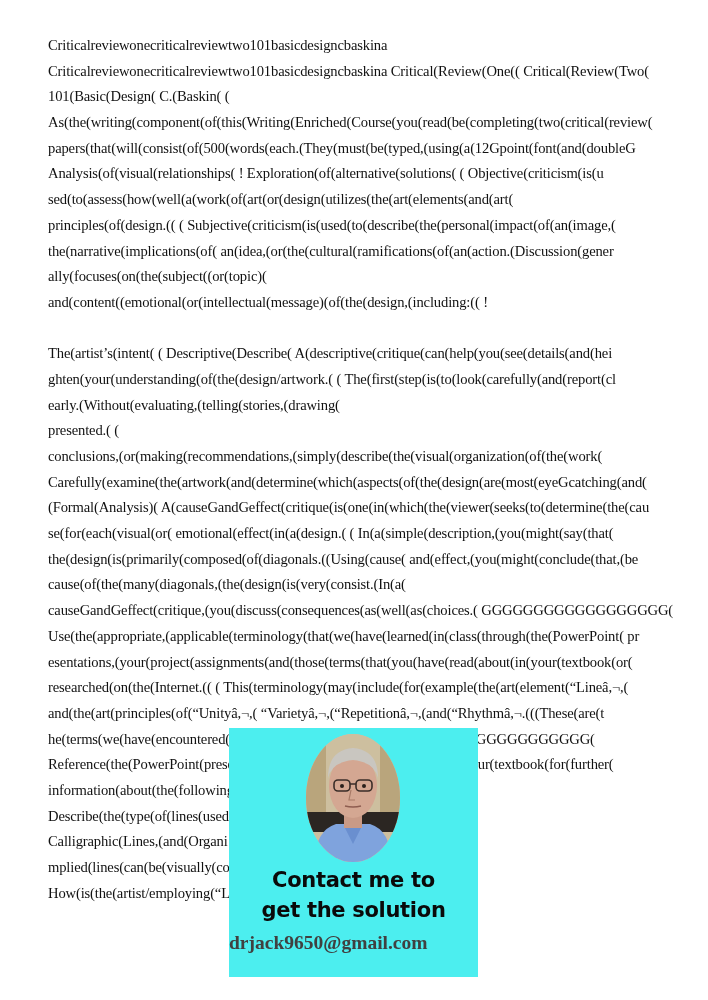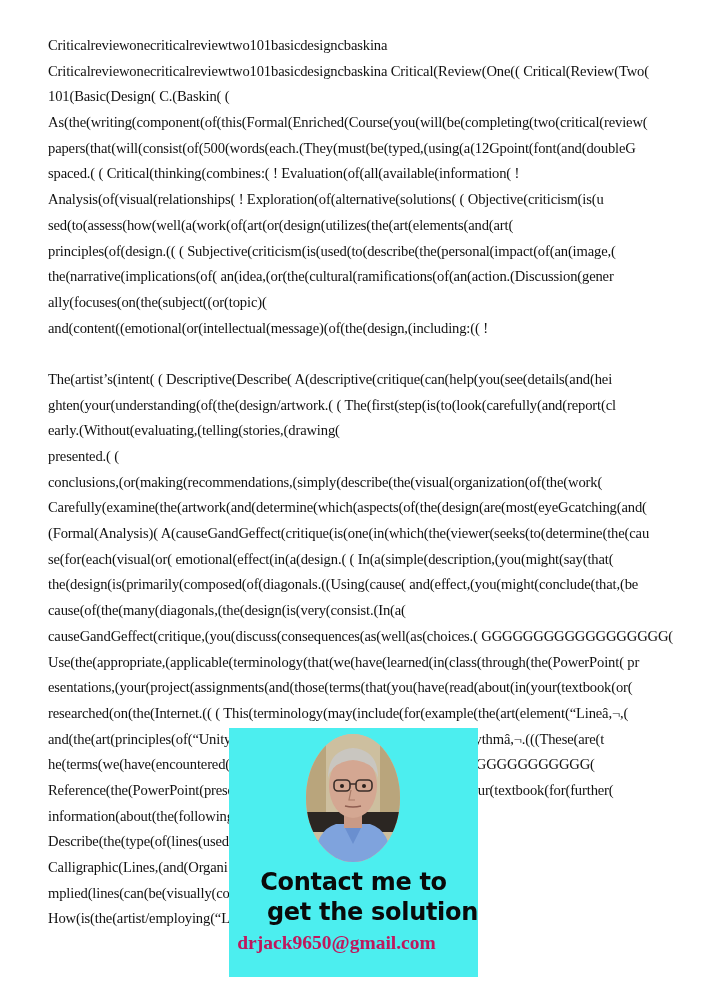--- a/index.html
+++ b/index.html
@@ -22,41 +22,40 @@
   }
   .portrait {
     position: absolute; left: 77px; top: 6px; width: 94px; height: 128px;
     border-radius: 50%; overflow: hidden;
     background: #cfc3a8;
   }
   .portrait svg { display: block; width: 94px; height: 128px; }
   .promo-line {
     position: absolute; left: 0; width: 249px; text-align: center;
     font-family: "DejaVu Sans", "Liberation Sans", sans-serif; font-weight: bold;
-    color: #0a0a0a; font-size: 24px; letter-spacing: -0.3px;
+    color: #0a0a0a; font-size: 21px; letter-spacing: -0.3px;
   }
   .promo-l1 { top: 140px; }
-  .promo-l2 { top: 170px; text-align: right; }
+  .promo-l2 { top: 170px; }
   .promo-email {
-    position: absolute; left: 0; top: 204px; width: 215px; text-align: center;
+    position: absolute; left: 0; top: 204px; width: 215px; 
     font-family: "Liberation Serif", "DejaVu Serif", serif; font-weight: bold;
-    font-size: 19.5px; color: #be185d;
+    font-size: 19.5px; color: #404040;
   }
 </style>
 </head>
 <body>
 
 <div class="page">
   <div class="text-block" id="text-block">
       <div class="line">Criticalreviewonecriticalreviewtwo101basicdesigncbaskina</div>
       <div class="line">Criticalreviewonecriticalreviewtwo101basicdesigncbaskina Critical(Review(One(( Critical(Review(Two(</div>
       <div class="line">101(Basic(Design( C.(Baskin( (</div>
-      <div class="line">As(the(writing(component(of(this(Formal(Enriched(Course(you(will(be(completing(two(critical(review(</div>
+      <div class="line">As(the(writing(component(of(this(Writing(Enriched(Course(you(read(be(completing(two(critical(review(</div>
       <div class="line">papers(that(will(consist(of(500(words(each.(They(must(be(typed,(using(a(12Gpoint(font(and(doubleG</div>
-      <div class="line">spaced.( ( Critical(thinking(combines:( ! Evaluation(of(all(available(information( !</div>
       <div class="line">Analysis(of(visual(relationships( ! Exploration(of(alternative(solutions( ( Objective(criticism(is(u</div>
       <div class="line">sed(to(assess(how(well(a(work(of(art(or(design(utilizes(the(art(elements(and(art(</div>
       <div class="line">principles(of(design.(( ( Subjective(criticism(is(used(to(describe(the(personal(impact(of(an(image,(</div>
       <div class="line">the(narrative(implications(of( an(idea,(or(the(cultural(ramifications(of(an(action.(Discussion(gener</div>
       <div class="line">ally(focuses(on(the(subject((or(topic)(</div>
       <div class="line">and(content((emotional(or(intellectual(message)(of(the(design,(including:(( !</div>
       <div class="line blank"></div>
       <div class="line">The(artist’s(intent( ( Descriptive(Describe( A(descriptive(critique(can(help(you(see(details(and(hei</div>
       <div class="line">ghten(your(understanding(of(the(design/artwork.( ( The(first(step(is(to(look(carefully(and(report(cl</div>
       <div class="line">early.(Without(evaluating,(telling(stories,(drawing(</div>

